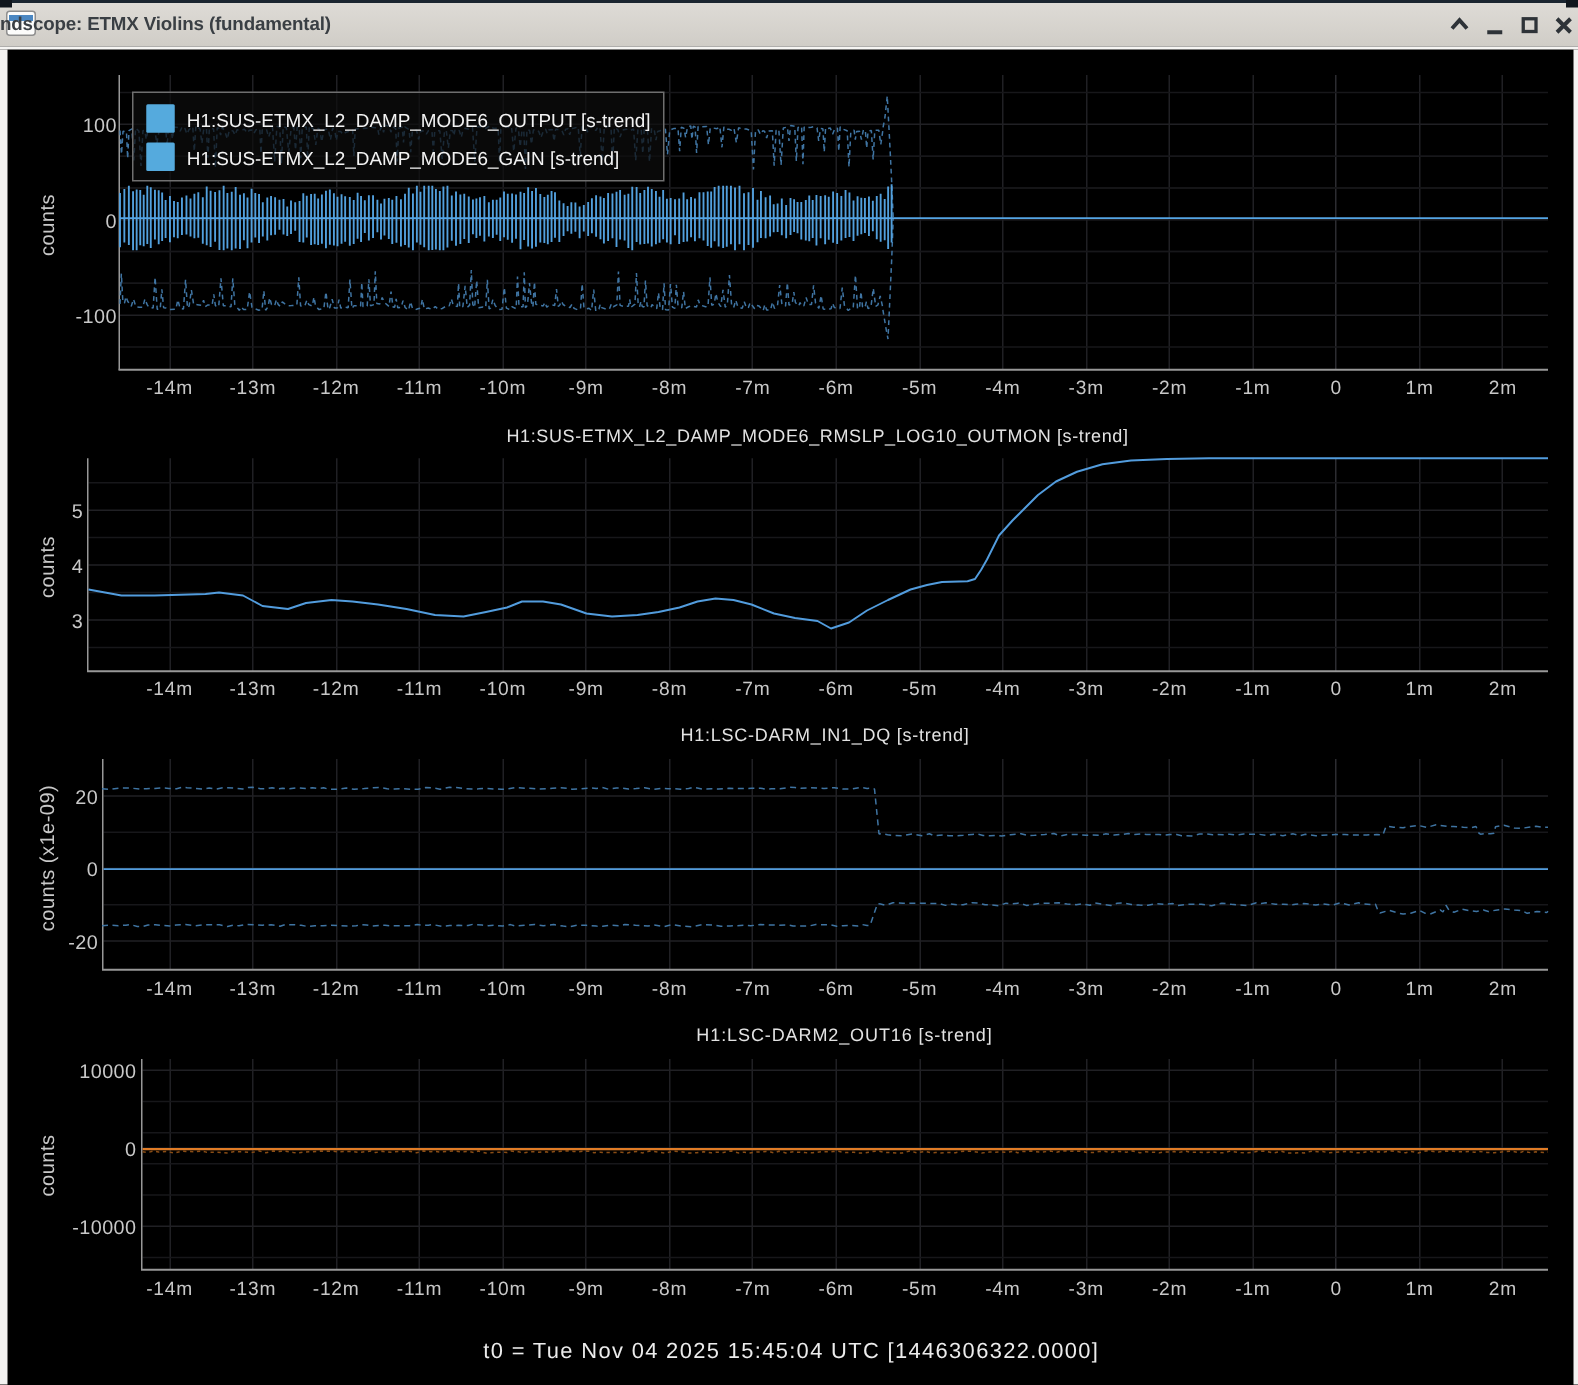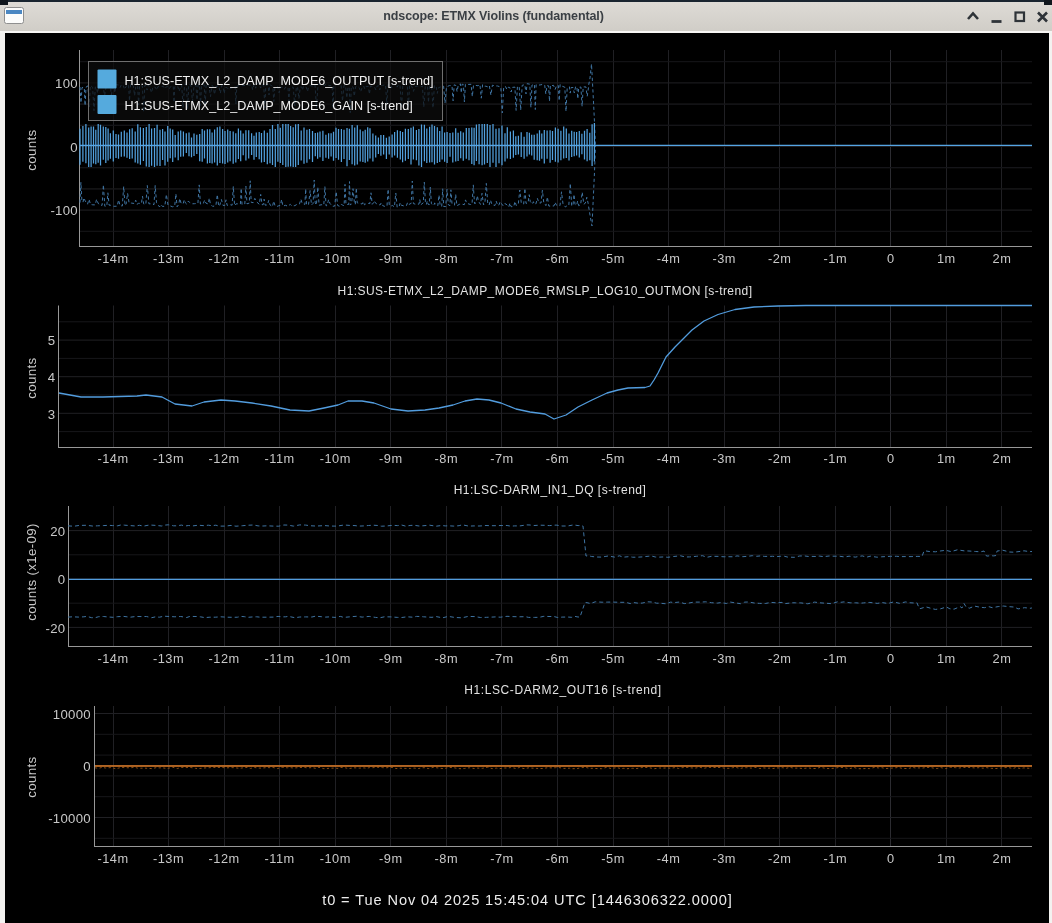--- a/index.html
+++ b/index.html
@@ -1,21 +1,21 @@
 <!DOCTYPE html>
 <html><head><meta charset="utf-8"><style>
 * { margin:0; padding:0; box-sizing:border-box; -webkit-font-smoothing:antialiased; }
 html,body { width:1052px; height:923px; background:#000; overflow:hidden;
   font-family:"Liberation Sans", sans-serif; }
 #win { position:relative; width:1052px; height:923px; background:#000; }
 #topline { position:absolute; left:0; top:0; width:1052px; height:2px; background:#1a2530; }
 #tbar { position:absolute; left:0; top:2px; width:1052px; height:29px;
   background:linear-gradient(#dedbd6,#d0cdc7); }
 #tbar2 { position:absolute; left:0; top:31px; width:1052px; height:2px; background:#f6f5f3; }
-#ctitle { position:absolute; top:9px; left:0; width:987px; text-align:center; will-change:opacity;
+#ctitle { position:absolute; top:9px; left:0; width:987px; text-align:left; will-change:opacity;
   font-size:12.5px; font-weight:bold; color:#3a3f44; letter-spacing:-0.1px; }
 #lborder { position:absolute; left:0; top:33px; width:5px; height:890px; background:#f3f2f0; }
 #rborder { position:absolute; left:1049px; top:33px; width:3px; height:890px; background:#f3f2f0; }
 #icon { position:absolute; left:4px; top:7px; width:20px; height:17px; background:#fcfcfb;
   border:1px solid #8f8f8f; border-radius:2.5px; }
 #icon::after { content:""; position:absolute; left:1px; top:2px; right:1px; height:4px; background:#4b87c2; }
 .corner { position:absolute; top:0; width:8px; height:5px; background:#10161d; }
 svg text { font-family:"Liberation Sans", sans-serif; }
 </style></head>
 <body>

